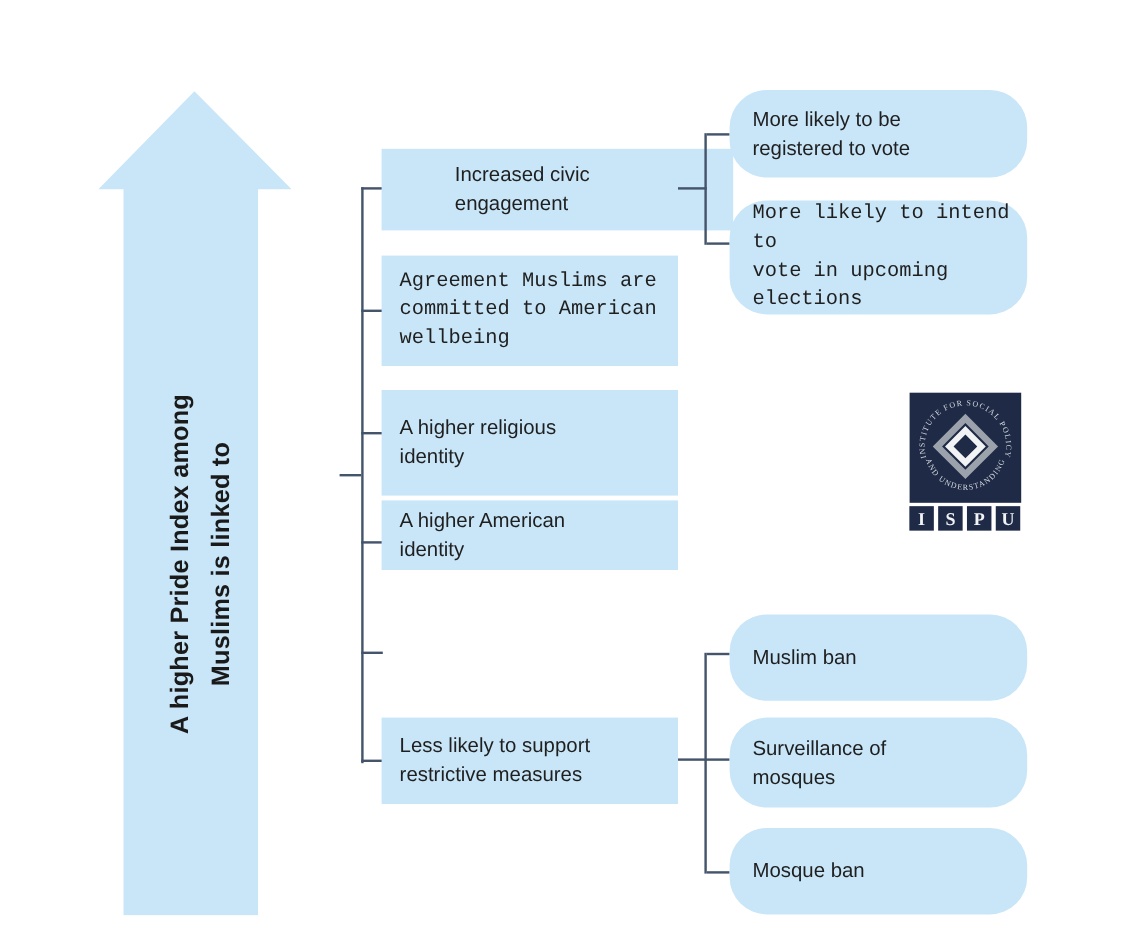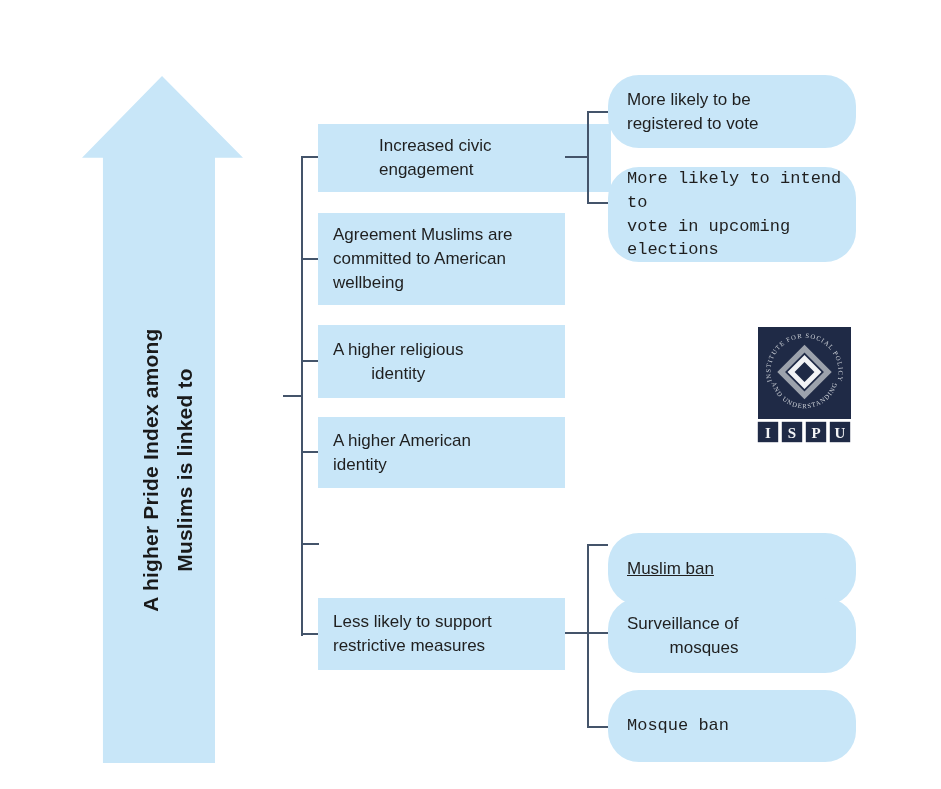--- a/index.html
+++ b/index.html
@@ -34,31 +34,31 @@
   .b2t1{left:589px;top:544px;width:19px;height:2px;}
   .b2t2{left:589px;top:726px;width:19px;height:2px;}
 
   
   .box{position:absolute;background:#c8e6f8;display:flex;align-items:center;
        color:#1f1f1f;font-size:17px;line-height:1.4;}
   .box span{white-space:pre-line;padding-left:15px;}
   .rbox span{padding-left:19px;}
   .m{left:318px;width:247px;}
   .m1{top:124px;height:68px;padding-left:46px;}
-  .m2{top:213px;height:92px;}
-  .m3{top:325px;height:73px;text-align:center;}
-  .m4{top:417px;height:71px;}
+  .m2{top:213px;height:92px;font-family:Liberation Mono, monospace;}
+  .m3{top:325px;height:88px;}
+  .m4{top:417px;height:58px;}
   .m5{top:508px;height:72px;}
   .m6{top:598px;height:72px;}
   .r{left:608px;width:248px;border-radius:31px;}
   .r1{top:75px;height:73px;}
   .r2{top:167px;height:95px;font-family:Liberation Mono, monospace;}
-  .r3{top:533px;height:72px;text-decoration:underline;}
-  .r4{top:598px;height:75px;text-align:right;}
-  .r5{top:690px;height:72px;font-family:Liberation Mono, monospace;}
+  .r3{top:512px;height:72px;}
+  .r4{top:598px;height:75px;}
+  .r5{top:690px;height:72px;}
 
   
   .logo{position:absolute;left:756px;top:327px;width:97px;height:117px;}
 </style>
 </head>
 <body>
 
 <div class="canvas">
 
   <div class="arrow"></div>

